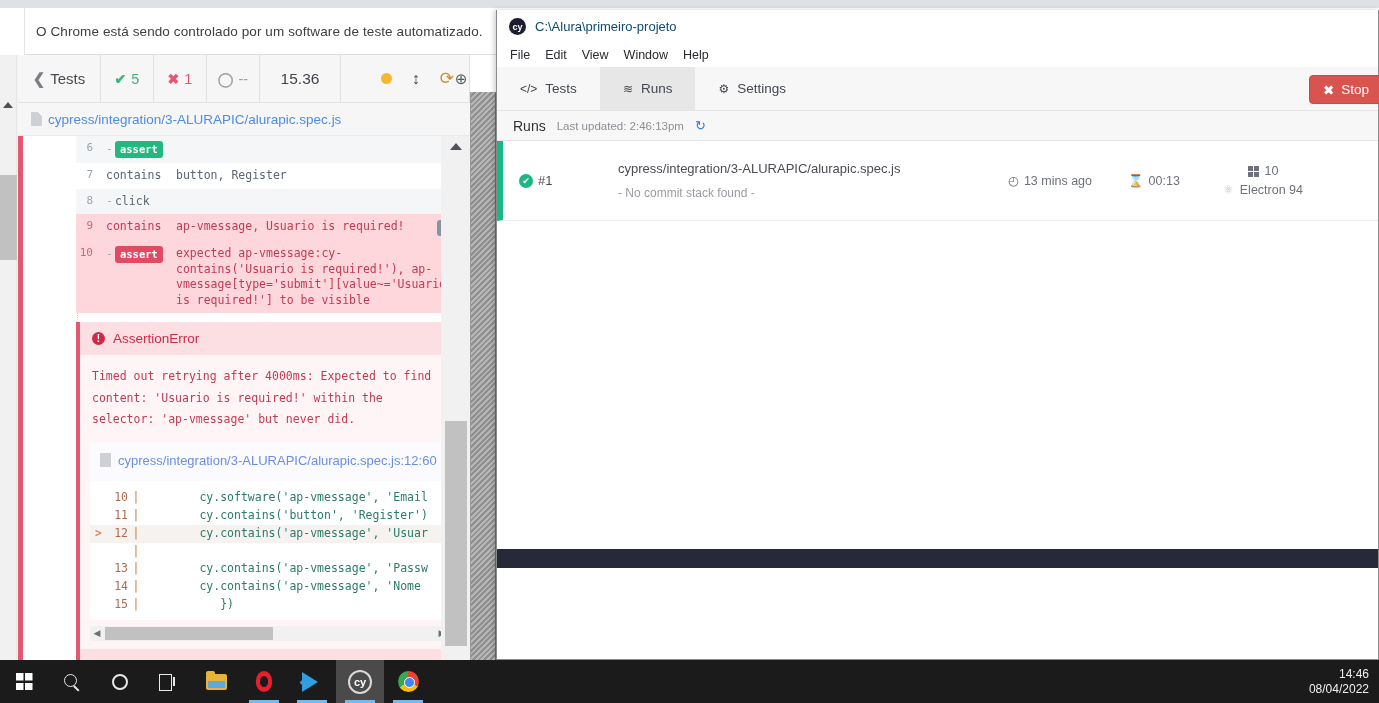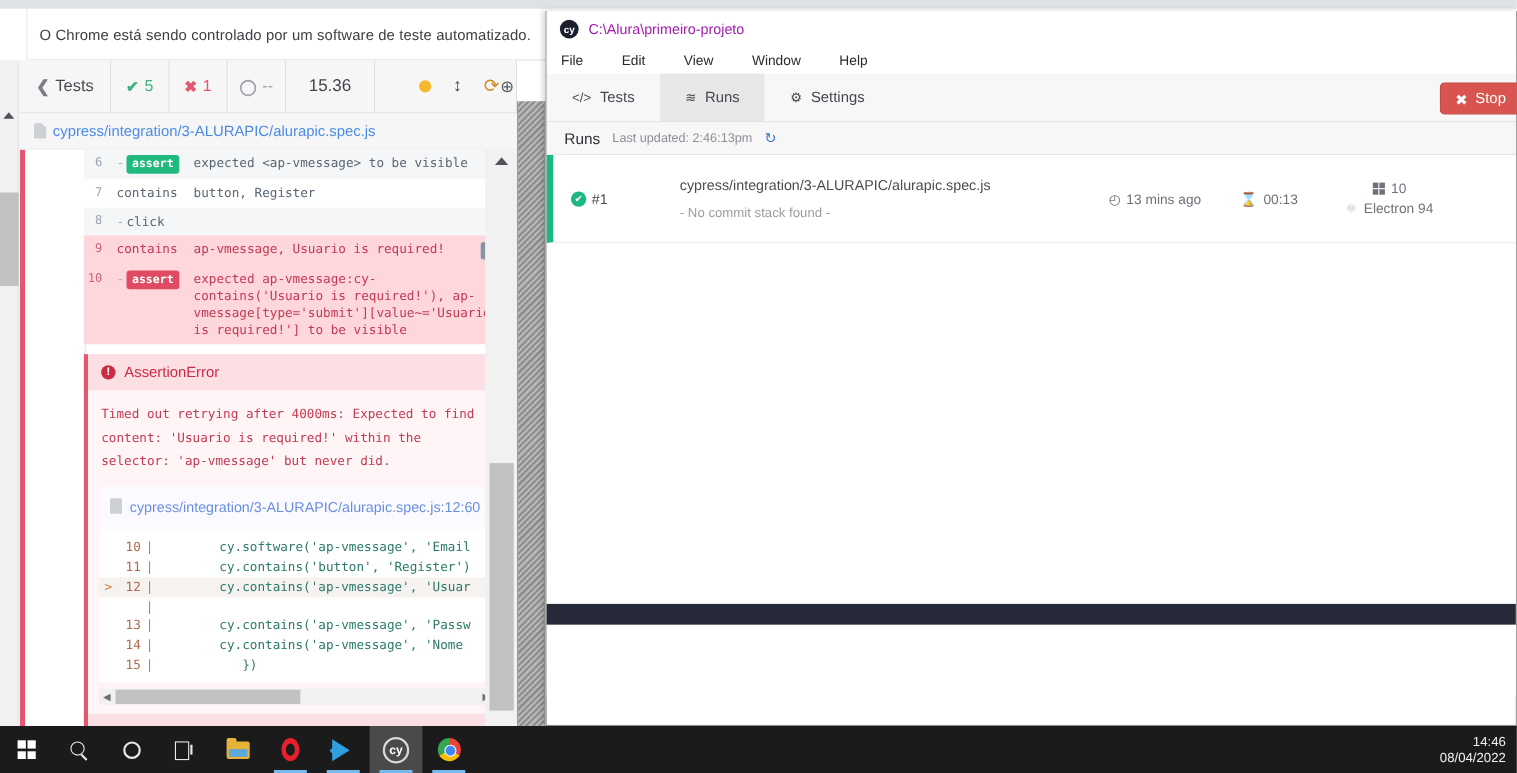--- a/index.html
+++ b/index.html
@@ -257,24 +257,24 @@
   .cy-titlebar {
     height: 33px; background: #ffffff; display: flex; align-items: center;
     gap: 9px; padding-left: 12px;
   }
   .cy-logo {
     width: 17px; height: 17px; border-radius: 50%; background: #1b1e2e;
     color: #ffffff; font-size: 9px; font-weight: bold;
     display: flex; align-items: center; justify-content: center;
     font-family: "Liberation Sans", sans-serif;
   }
-  .cy-title { font-size: 13px; color: #a21caf; }
+  .cy-title { font-size: 13px; color: #0c4a6e; }
   .cy-menubar {
     height: 24px; background: #ffffff; display: flex; align-items: center;
-    gap: 35px; padding-left: 13px;
+    gap: 15px; padding-left: 13px;
   }
   .cy-menubar span { font-size: 12.5px; color: #2a2a2e; cursor: pointer; }
 
   .cy-header {
     height: 47px; background: #222430; display: flex; align-items: center;
     justify-content: space-between; padding: 0 18px 0 19px;
   }
   .cy-header .proj { font-size: 14px; color: #ffffff; }
   .cy-header .rightlinks { display: flex; align-items: center; gap: 26px; }
   .cy-header .rightlinks a {
@@ -512,21 +512,20 @@
 
       <div class="logwrap">
         <div class="log-redbar"></div>
         <div class="log-white"></div>
         <div class="log-inner">
 
           <div id="cmd-list">
               <div class="cmd-row norm">
                 <div class="cmd-num">6</div>
                 <div class="cmd-name"><span class="dash">-</span><span class="pill pass">assert</span></div>
-                <div class="cmd-msg">expected &lt;ap-vmessage&gt; to be visible</div>
               </div>
               <div class="cmd-row norm alt">
                 <div class="cmd-num">7</div>
                 <div class="cmd-name">contains</div>
                 <div class="cmd-msg">button, Register</div>
               </div>
               <div class="cmd-row norm">
                 <div class="cmd-num">8</div>
                 <div class="cmd-name"><span class="dash">-</span>click</div>
                 <div class="cmd-msg"></div>

